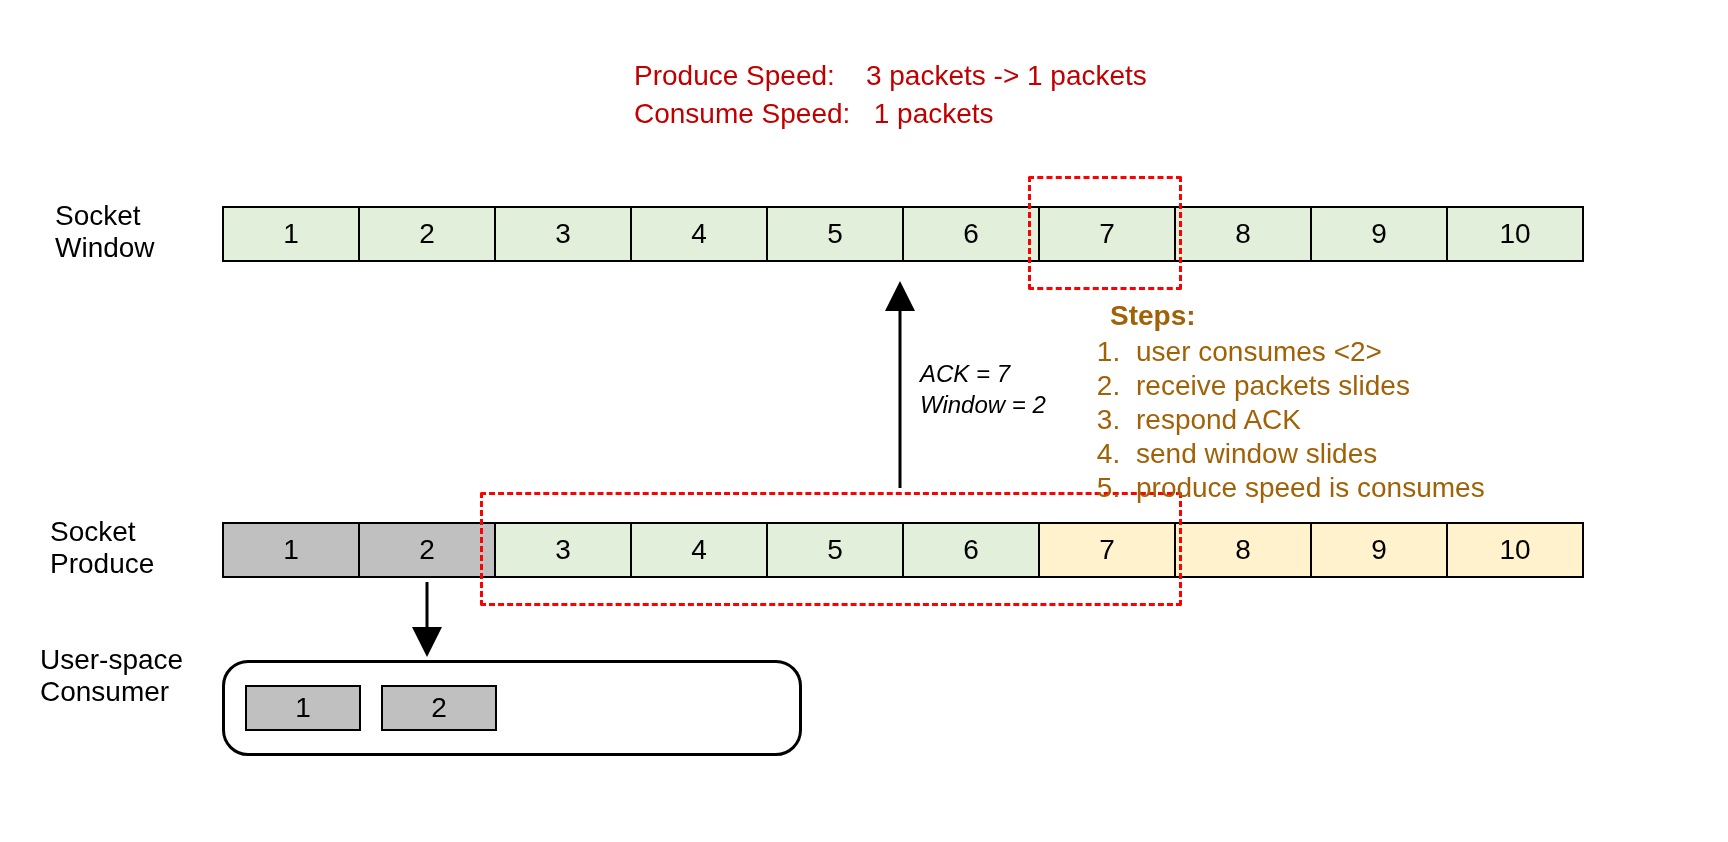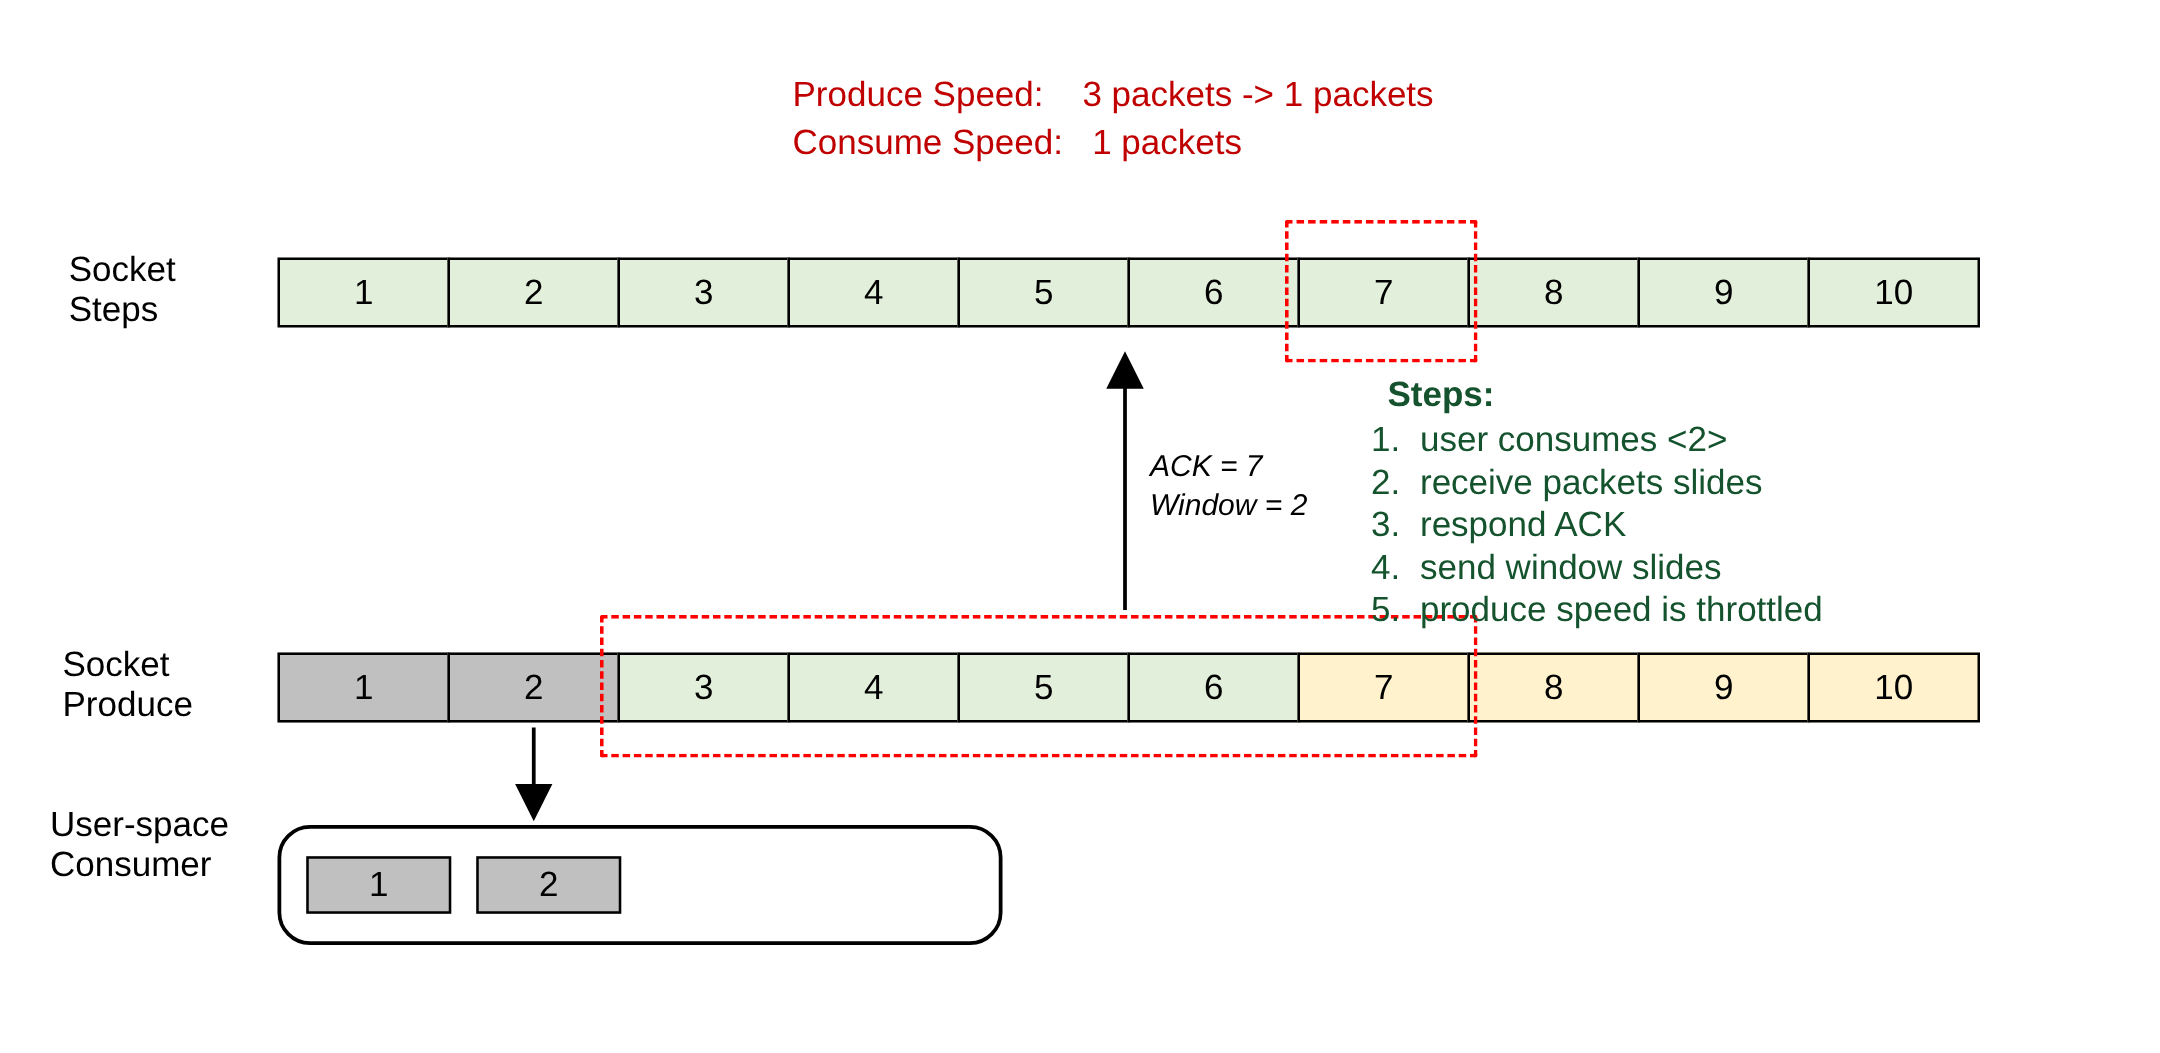--- a/index.html
+++ b/index.html
@@ -16,21 +16,21 @@
       margin-right:-2px;
       display:flex; align-items:center; justify-content:center;
       font-size:28px; color:#000;
     }
     .green  { background:#e2efda; }
     .grey   { background:#c0c0c0; }
     .yellow { background:#fff2cc; }
 
     .dash-box { position:absolute; border:3px dashed #ff0000; border-radius:2px; }
 
-    .steps { position:absolute; font-size:28px; color:#14532d; }
+    .steps { position:absolute; font-size:28px; color:#a16207; }
     .steps .title { font-weight:bold; margin-bottom:4px; }
     .steps ol { margin-left:18px; }
     .steps li { margin:2px 0; padding-left:8px; }
 
     .ack { position:absolute; font-size:24px; color:#000; line-height:1.3;font-style:italic; }
 
     .consumer-box {
       position:absolute;
       border:3px solid #000; border-radius:26px;
       display:flex; align-items:center; gap:20px; padding:0 20px;
@@ -55,21 +55,21 @@
     <span>3 packets -&gt; 1 packets</span>
   </div>
   <div class="speed" style="left:634px; top:98px;">
     <span>Consume Speed:</span>
     &nbsp;
     <span>1 packets</span>
   </div>
 
   <div class="label" style="left:55px; top:200px; width:130px;">
     <div>Socket</div>
-    <div>Steps</div>
+    <div>Window</div>
   </div>
 
   <div class="row" style="left:222px; top:206px;">
     <div class="cell green">1</div>
     <div class="cell green">2</div>
     <div class="cell green">3</div>
     <div class="cell green">4</div>
     <div class="cell green">5</div>
     <div class="cell green">6</div>
     <div class="cell green">7</div>
@@ -114,21 +114,21 @@
     <div>Window = 2</div>
   </div>
 
   <div class="steps" style="left:1110px; top:300px; width:560px;">
     <div class="title">Steps:</div>
     <ol>
       <li>user consumes &lt;2&gt;</li>
       <li>receive packets slides</li>
       <li>respond ACK</li>
       <li>send window slides</li>
-      <li>produce speed is throttled</li>
+      <li>produce speed is consumes</li>
     </ol>
   </div>
 
   <svg class="arrow" style="left:407px; top:580px; width:40px; height:70px;">
     <defs>
       <marker id="ah2" markerWidth="10" markerHeight="10" refX="5" refY="5" orient="auto-start-reverse">
         <path d="M0,0 L10,5 L0,10 Z" fill="#000"></path>
       </marker>
     </defs>
     <line x1="20" y1="2" x2="20" y2="62" stroke="#000" stroke-width="3" marker-end="url(#ah2)"></line>

